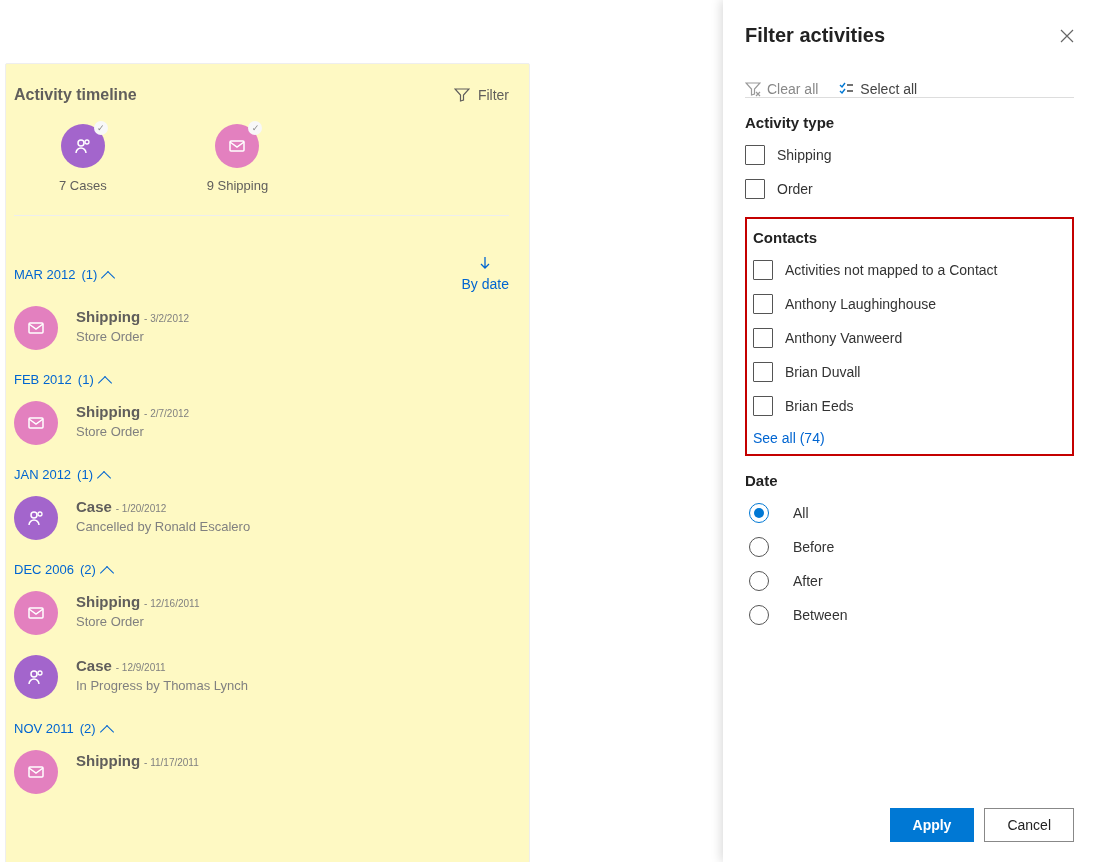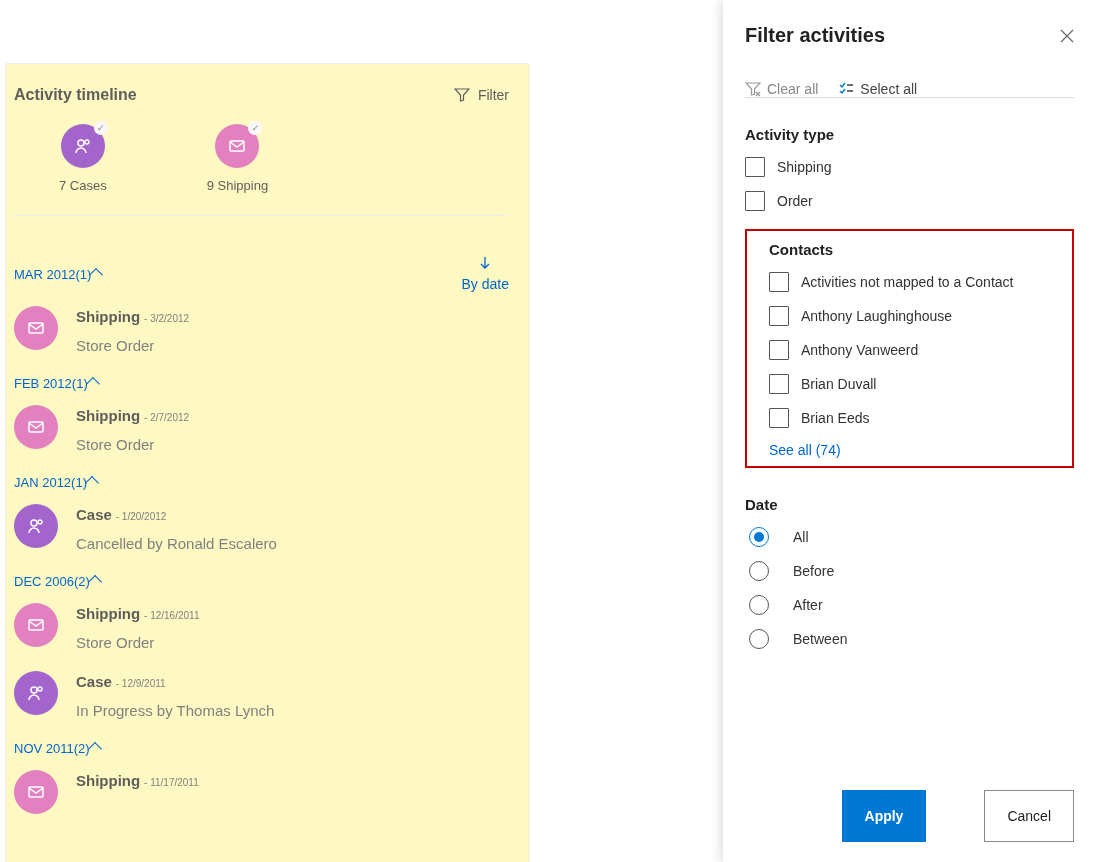--- a/index.html
+++ b/index.html
@@ -86,21 +86,22 @@
   .sort-row {
     display: flex;
     justify-content: space-between;
     align-items: center;
     margin-top: 40px;
   }
   .group-header {
     color: #0065d1;
     font-size: 13px;
     display: flex;
-    align-items: center;
+    align-items: flex-end;
+    gap: 6px;
     cursor: pointer;
     margin-top: 22px;
     margin-bottom: 12px;
   }
   .group-header .count { color: #0065d1; }
   .by-date {
     display: flex;
     align-items: center;
     gap: 6px;
     color: #0065d1;
@@ -120,21 +121,21 @@
     display: flex;
     align-items: center;
     justify-content: center;
     flex-shrink: 0;
   }
   .item-circle.shipping { background: #e380bf; }
   .item-circle.case { background: #a365cc; }
   .item-content { padding-top: 2px; }
   .item-title { color: #605e5c; font-weight:600; font-size:15px; }
   .item-date { color: #808080; font-size:10px; font-weight:400;margin-top:29px; }
-  .item-sub { color: #808080; font-size:15px; margin-top:12px; }
+  .item-sub { color: #808080; font-size:13px; margin-top:4px; }
   .chev {
     display:inline-block; width:10px; height:10px;
     border-left:1.5px solid currentColor;
     border-bottom:1.5px solid currentColor;
     transform: rotate(135deg);
     margin-bottom:-1px;
   }
 
   
   .panel {
@@ -151,47 +152,47 @@
   }
   .panel-header h2 { font-size:20px; font-weight:600; margin:0; color:#222; }
   .close-btn { font-size:18px; color:#666; cursor:pointer; }
   .panel-actions {
     display:flex; gap:20px; margin-top:34px;
     border-bottom: 1px solid #ddd;
     padding-bottom: 0;
   }
   .action-link { display:flex; gap:6px; align-items:center; cursor:pointer; color:#444; font-size:14px;}
   .action-link.dim { color:#888; }
-  .section-header { font-weight:600; font-size:15px; margin-top:28px; margin-bottom:14px; color:#222;}
+  .section-header { font-weight:600; font-size:15px; margin-top:16px; margin-bottom:14px; color:#222;}
   .check-row { display:flex; align-items:center; gap:12px; margin:14px 0; cursor:pointer; }
   .checkbox {
     width:20px; height:20px; border:1px solid #555; border-radius:1px;
   }
   .radio-row { display:flex; align-items:center; gap:24px; margin:14px 4px; cursor:pointer;}
   .radio {
     width:20px; height:20px; border:1px solid #555; border-radius:50%;
     display:flex; align-items:center; justify-content:center;
   }
   .radio.selected { border-color:#0078d4; }
   .radio.selected::after {
     content:""; width:10px; height:10px; border-radius:50%; background:#0078d4;
   }
   .highlight-box {
     border:2px solid #c40000;
-    padding: 6px 6px 8px 22px;
+    padding: 6px 6px 8px 6px;
     margin-top:18px;
   }
   .see-all { color:#0065d1; margin-top:6px; cursor:pointer; font-size:14px; }
   .panel-footer {
     position:absolute; right:22px; bottom:20px;
     display:flex; gap:10px;
   }
   .btn {
-    padding:17px 22px; font-size:14px; cursor:pointer;
-    border:1px solid #888; background:#fff; color:#222;margin-left:48px;
+    padding:8px 22px; font-size:14px; cursor:pointer;
+    border:1px solid #888; background:#fff; color:#222;
   }
   .btn.primary { background:#0078d4; color:#fff; border-color:#0078d4; font-weight:600;}
   svg { display:block; }
 </style>
 </head>
 <body>
 
 <div class="main-card">
   <div class="main-header">
     <h2>Activity timeline</h2>

